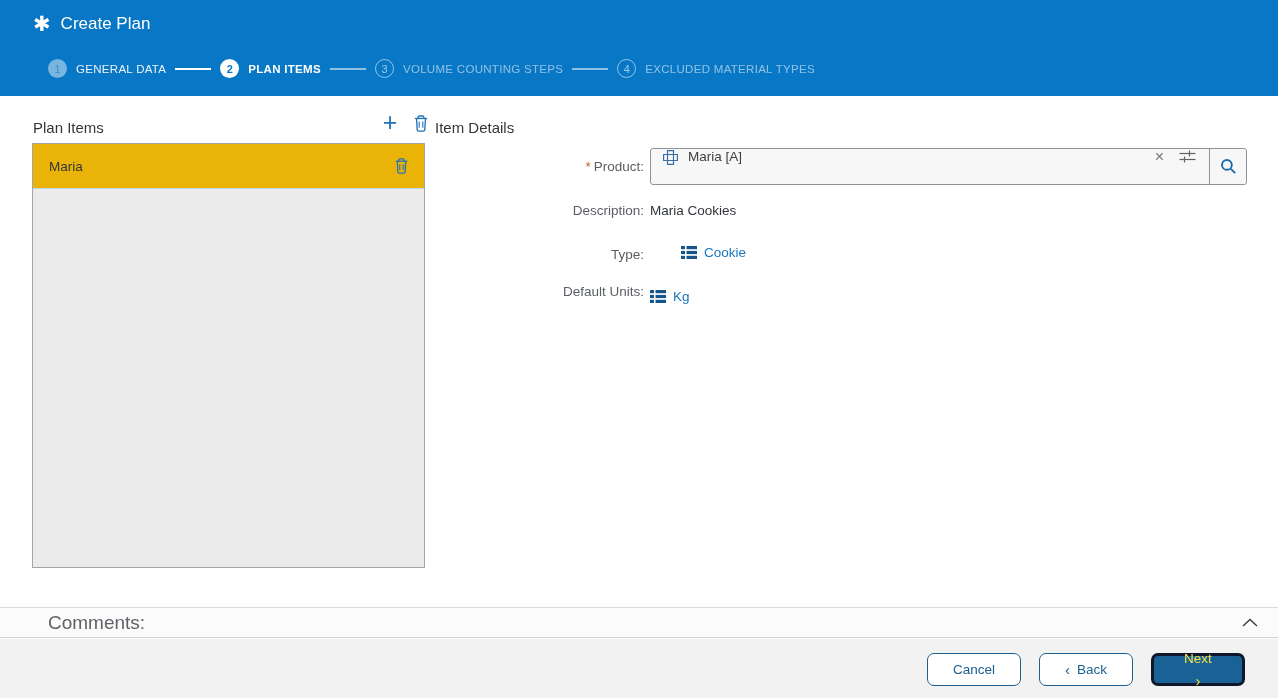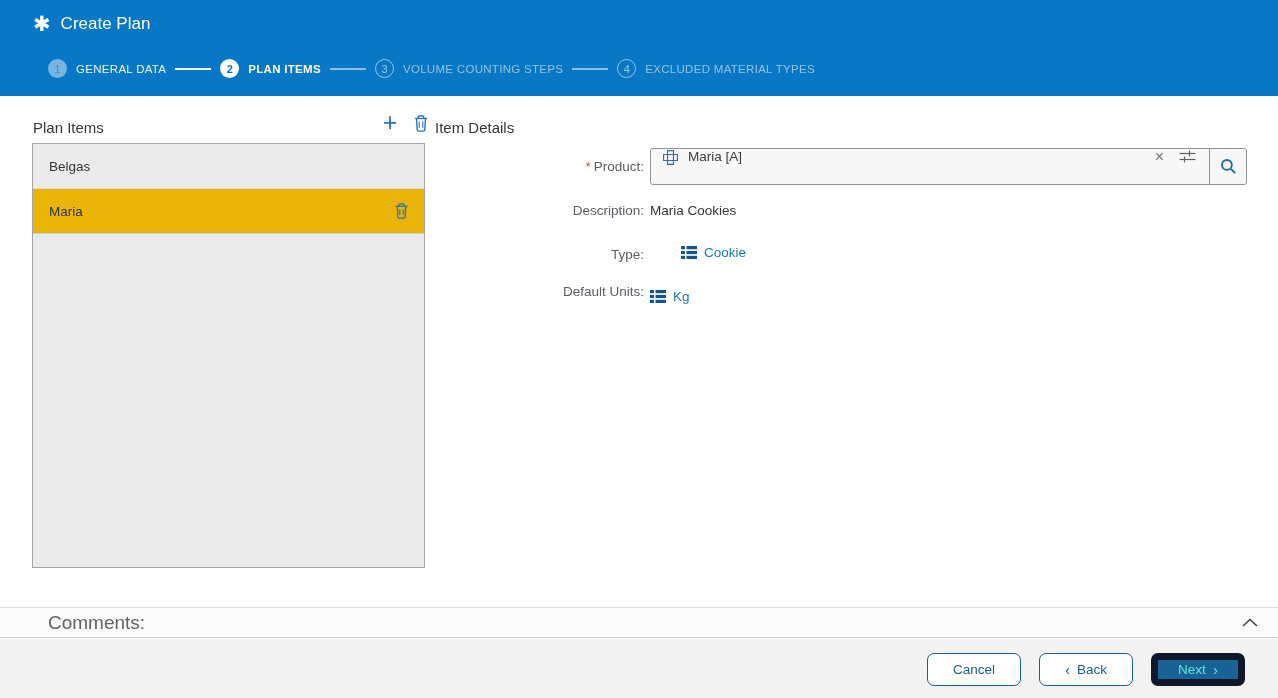--- a/index.html
+++ b/index.html
@@ -82,21 +82,21 @@
   .comments-label { margin-left:48px; font-size:19px; color:#5f6368; }
   .comments-collapse { margin-left:auto; margin-right:20px; background:none; border:none;
     cursor:pointer; display:flex; align-items:center; }
 
   
   .footer { position:absolute; top:639px; left:0; width:1278px; height:59px; background:#f2f2f2; }
   .btn { position:absolute; top:14px; height:33px; width:94px; border-radius:7px;
     font-size:13.5px; font-family:inherit; cursor:pointer; display:flex; align-items:center;
     justify-content:center; gap:7px; }
   .btn.outline { background:#ffffff; border:1px solid #19608f; color:#19608f; }
-  .btn.primary { background:#186296; border:7px solid #0f172a; color:#5eead4; }
+  .btn.primary { background:#186296; border:3px solid #0f172a; color:#fde047;flex-direction:column; }
   .btn-cancel { left:927px; }
   .btn-back { left:1039px; }
   .btn-next { left:1151px; }
   .chev { font-size:15px; line-height:1; }
 </style>
 </head>
 <body>
 
 <div class="app-header">
   <div class="title-row">
@@ -134,23 +134,20 @@
 <button class="trash-header-btn">
   <svg width="18" height="19" viewBox="0 0 16 17" fill="none" stroke="#2273b8" stroke-width="1.2">
     <path d="M2.5 4h11"></path>
     <path d="M5.5 4V2.8a1 1 0 0 1 1-1h3a1 1 0 0 1 1 1V4"></path>
     <path d="M4 4l.6 10a1.4 1.4 0 0 0 1.4 1.3h4a1.4 1.4 0 0 0 1.4-1.3L12 4"></path>
     <path d="M6.4 6.8v5.5M9.6 6.8v5.5" stroke-width="1"></path>
   </svg>
 </button>
 
 <div class="plan-list">
-  <div class="plan-row">
-    <span>Belgas</span>
-  </div>
   <div class="plan-row selected">
     <span>Maria</span>
     <span class="row-spacer"></span>
     <button class="row-trash">
       <svg width="17" height="18" viewBox="0 0 16 17" fill="none" stroke="#2273b8" stroke-width="1.2">
         <path d="M2.5 4h11"></path>
         <path d="M5.5 4V2.8a1 1 0 0 1 1-1h3a1 1 0 0 1 1 1V4"></path>
         <path d="M4 4l.6 10a1.4 1.4 0 0 0 1.4 1.3h4a1.4 1.4 0 0 0 1.4-1.3L12 4"></path>
         <path d="M6.4 6.8v5.5M9.6 6.8v5.5" stroke-width="1"></path>
       </svg>

